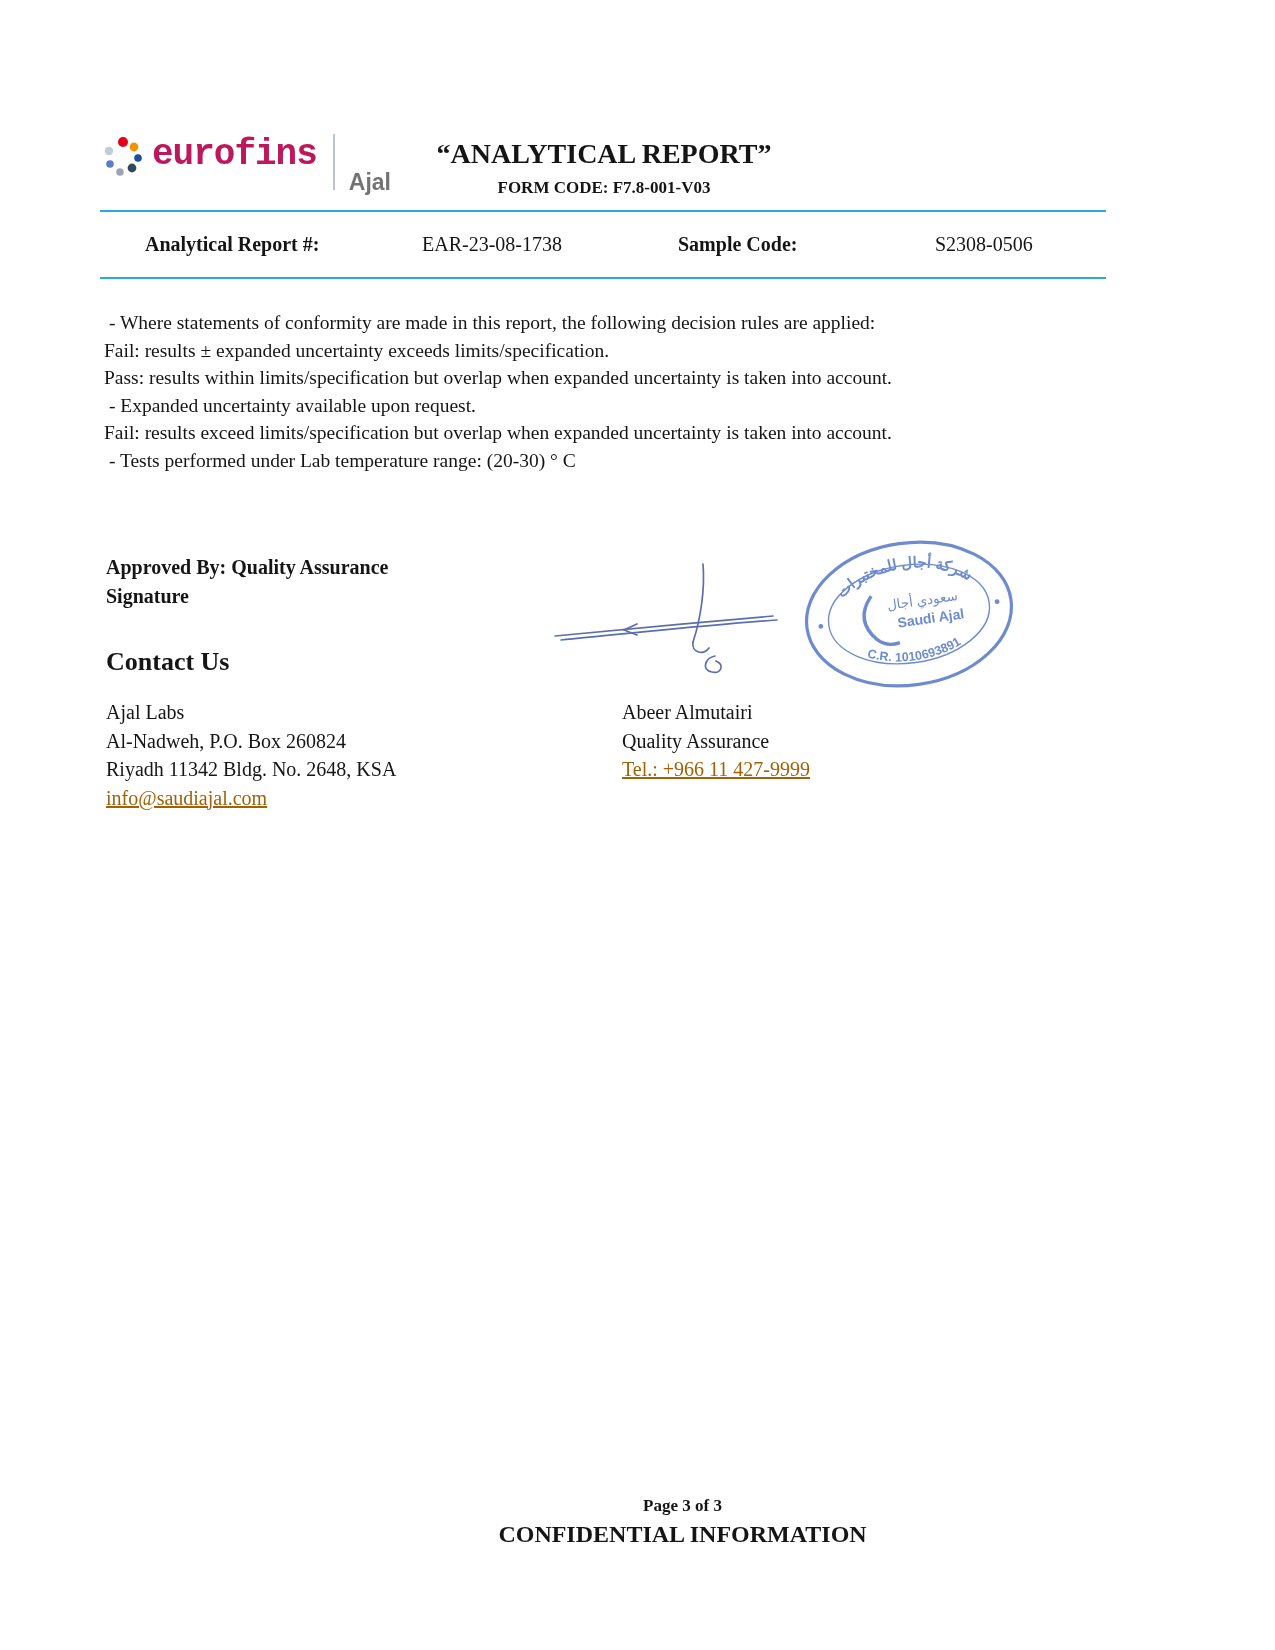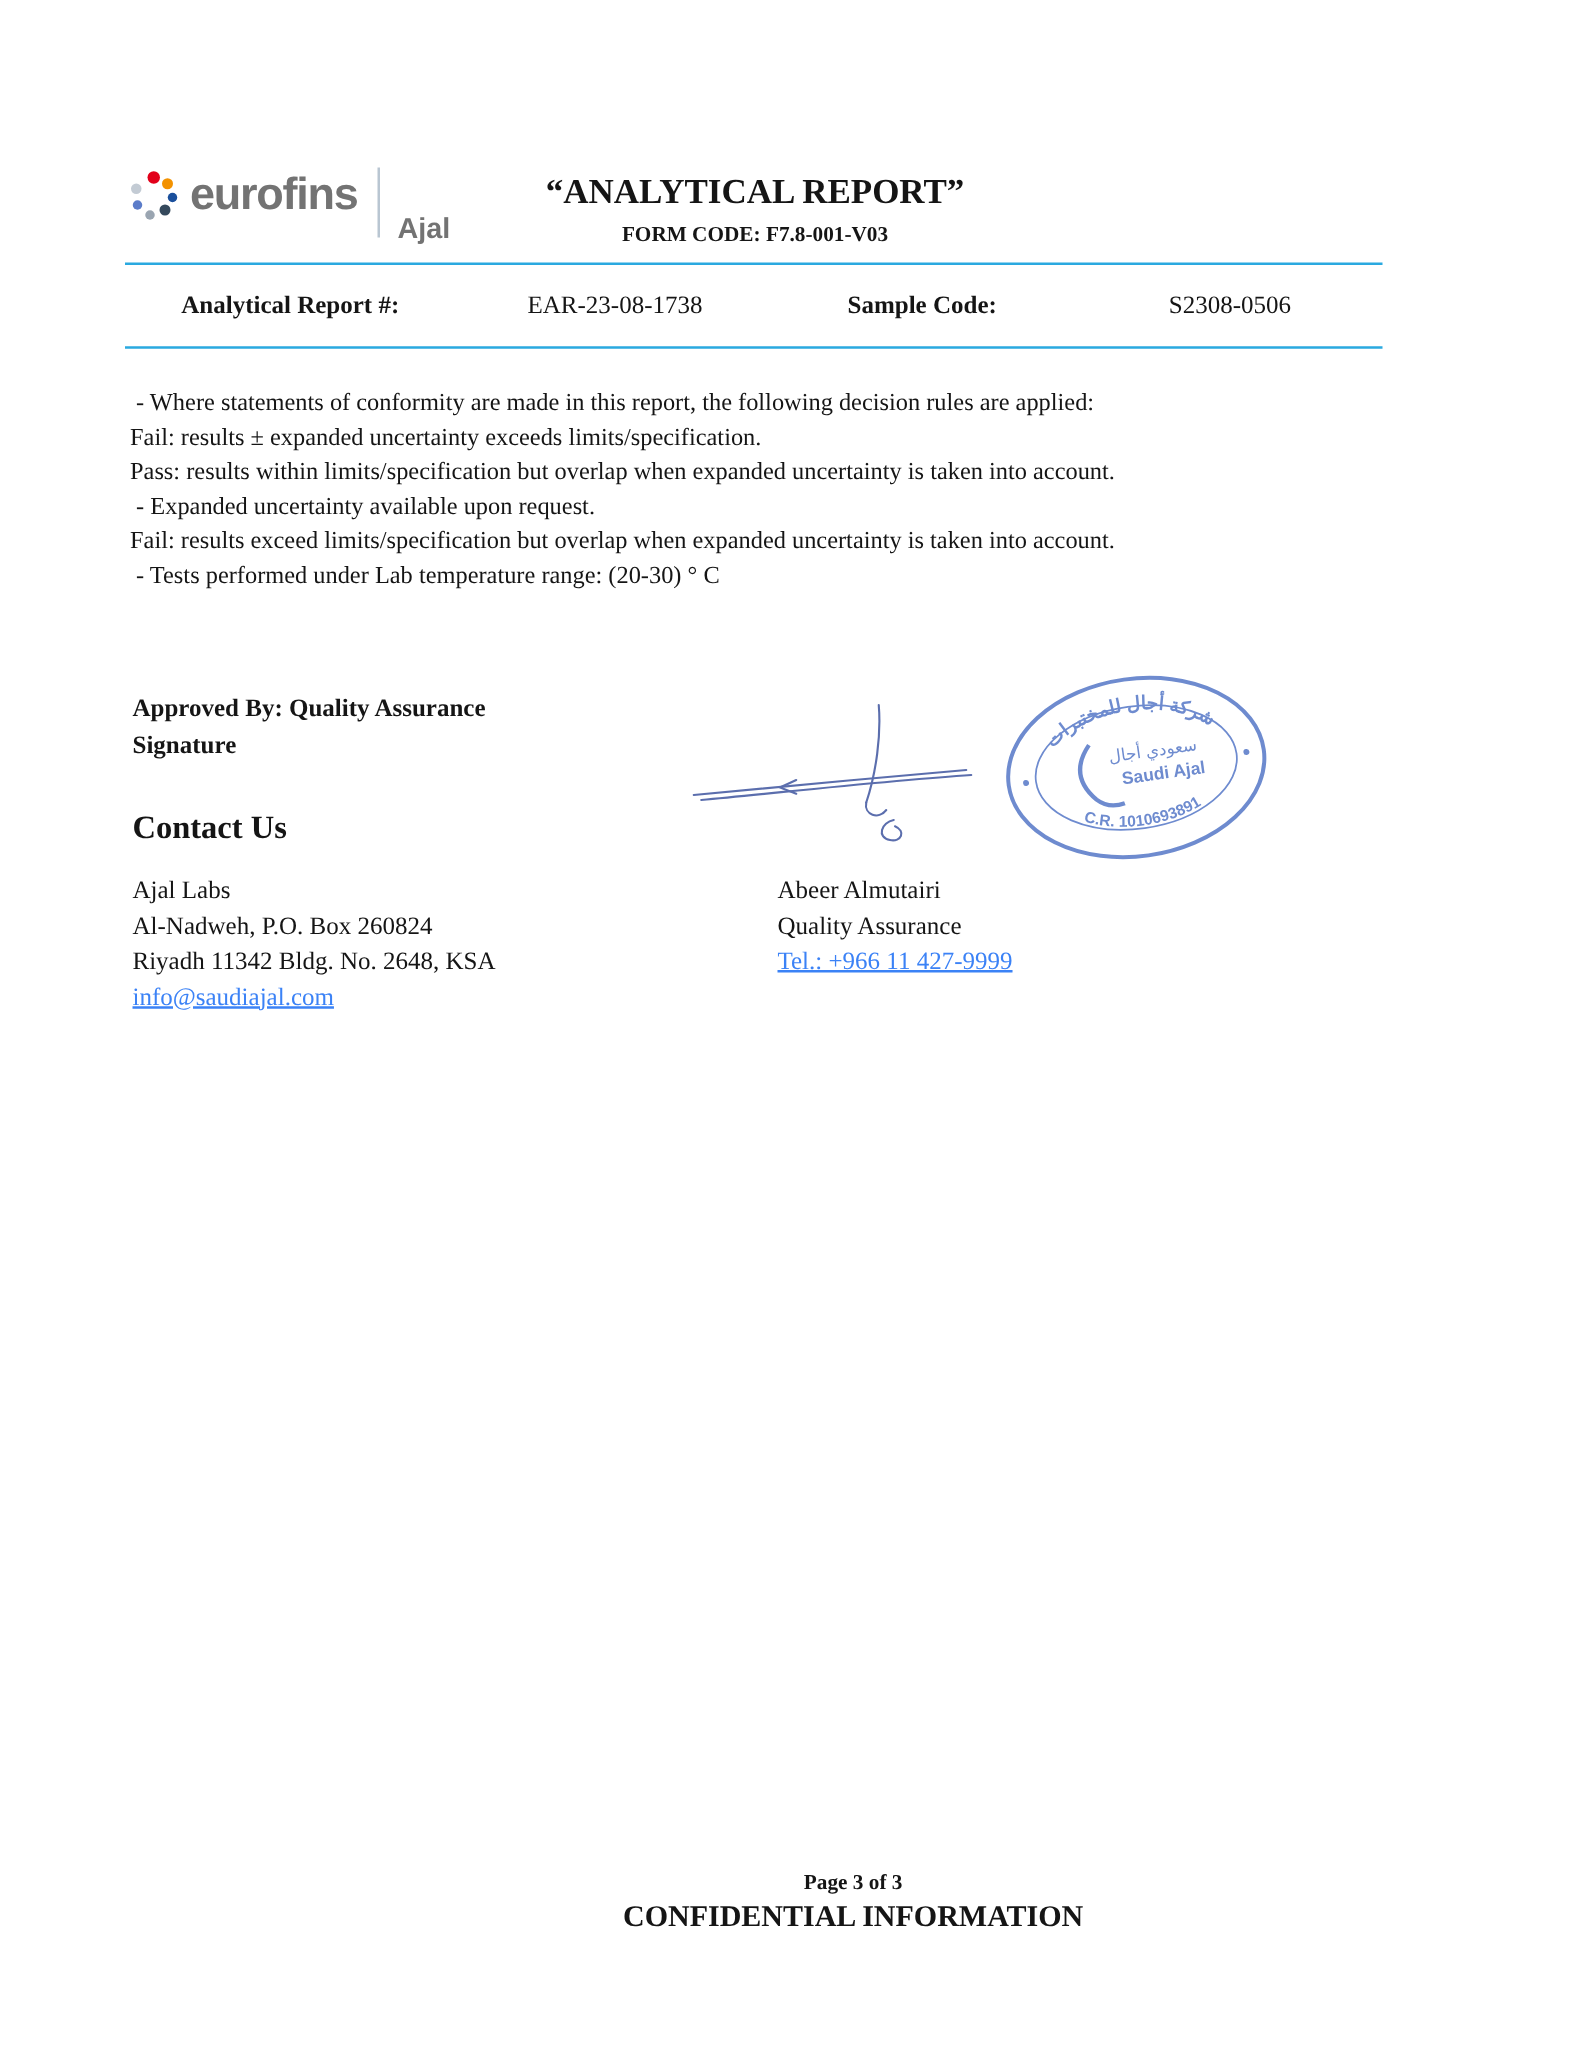--- a/index.html
+++ b/index.html
@@ -10,22 +10,22 @@
     background:#ffffff;
     font-family:"Liberation Serif", serif;
     color:#151515;
     overflow:hidden;
   }
 
   
   .logo { position:absolute; left:102px; top:132px; display:flex; align-items:flex-start; }
   .logo-dots { width:44px; height:46px; margin-right:6px; margin-top:2px; }
   .logo-brand {
-    font-family:Liberation Sans, sans-serif;
-    font-weight:bold; font-size:36px; color:#737373;
+    font-family:Liberation Mono, monospace;
+    font-weight:bold; font-size:36px; color:#be185d;
     letter-spacing:-1px; line-height:46px;text-align:right;
   }
   .logo-divider { width:2px; height:56px; background:#b9c6d2; margin:2px 14px 0 16px; }
   .logo-sub {
     font-family:"Liberation Sans", sans-serif;
     font-weight:bold; font-size:23px; color:#737373;
     align-self:flex-end; margin-bottom:-6px;
   }
 
   .title-wrap { position:absolute; left:100px; top:138px; width:1008px; text-align:center; }
@@ -55,21 +55,21 @@
 
   .signature-svg { position:absolute; left:545px; top:560px; width:245px; height:125px; }
   .stamp-svg { position:absolute; left:798px; top:533px; width:222px; height:162px; opacity:0.88; }
 
   
   .contact-heading { position:absolute; left:106px; top:647px; font-size:26px; font-weight:bold; }
   .contact-col { position:absolute; top:698px; font-size:20px; line-height:28.5px; }
   .contact-left { left:106px; }
   .contact-right { left:622px; }
   .contact-col .name { font-weight:normal; }
-  a.doc-link { color:#3b82f6; text-decoration:underline; cursor:pointer; }
+  a.doc-link { color:#a16207; text-decoration:underline; cursor:pointer; }
 
   
   .footer { position:absolute; left:0; width:100%; text-align:center;padding-left:45px; }
   .footer-page { top:1496px; font-size:17px; font-weight:bold; }
   .footer-conf { top:1520px; font-size:24px; font-weight:bold; }
 </style>
 </head>
 <body>
 
 <div class="page">

